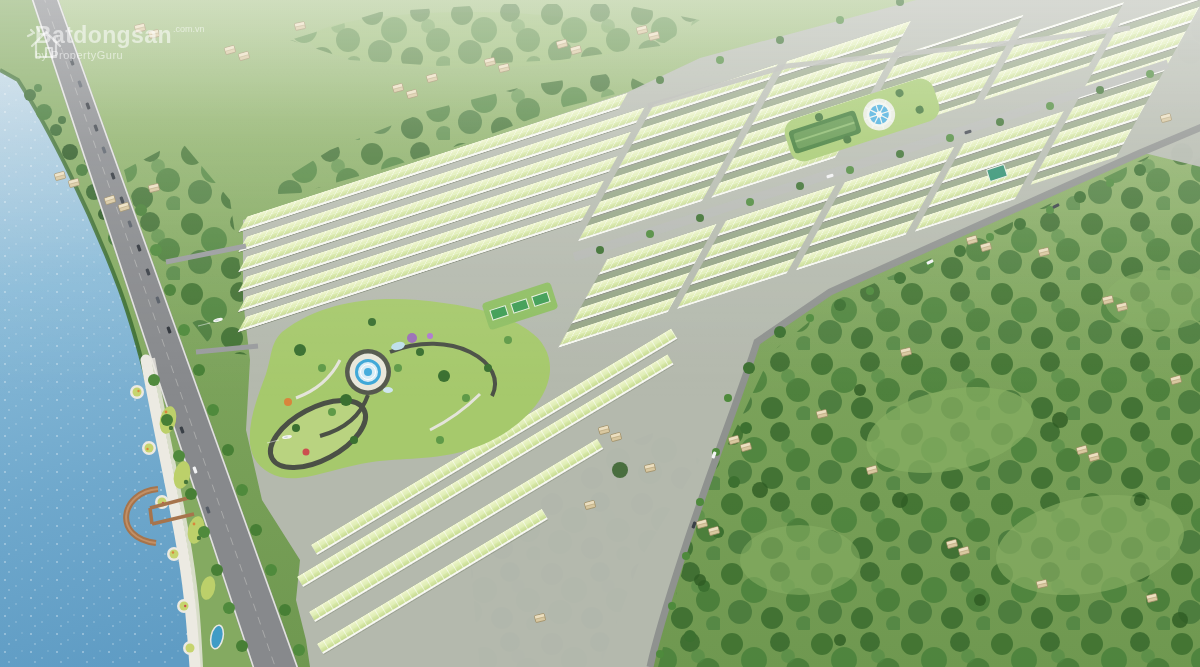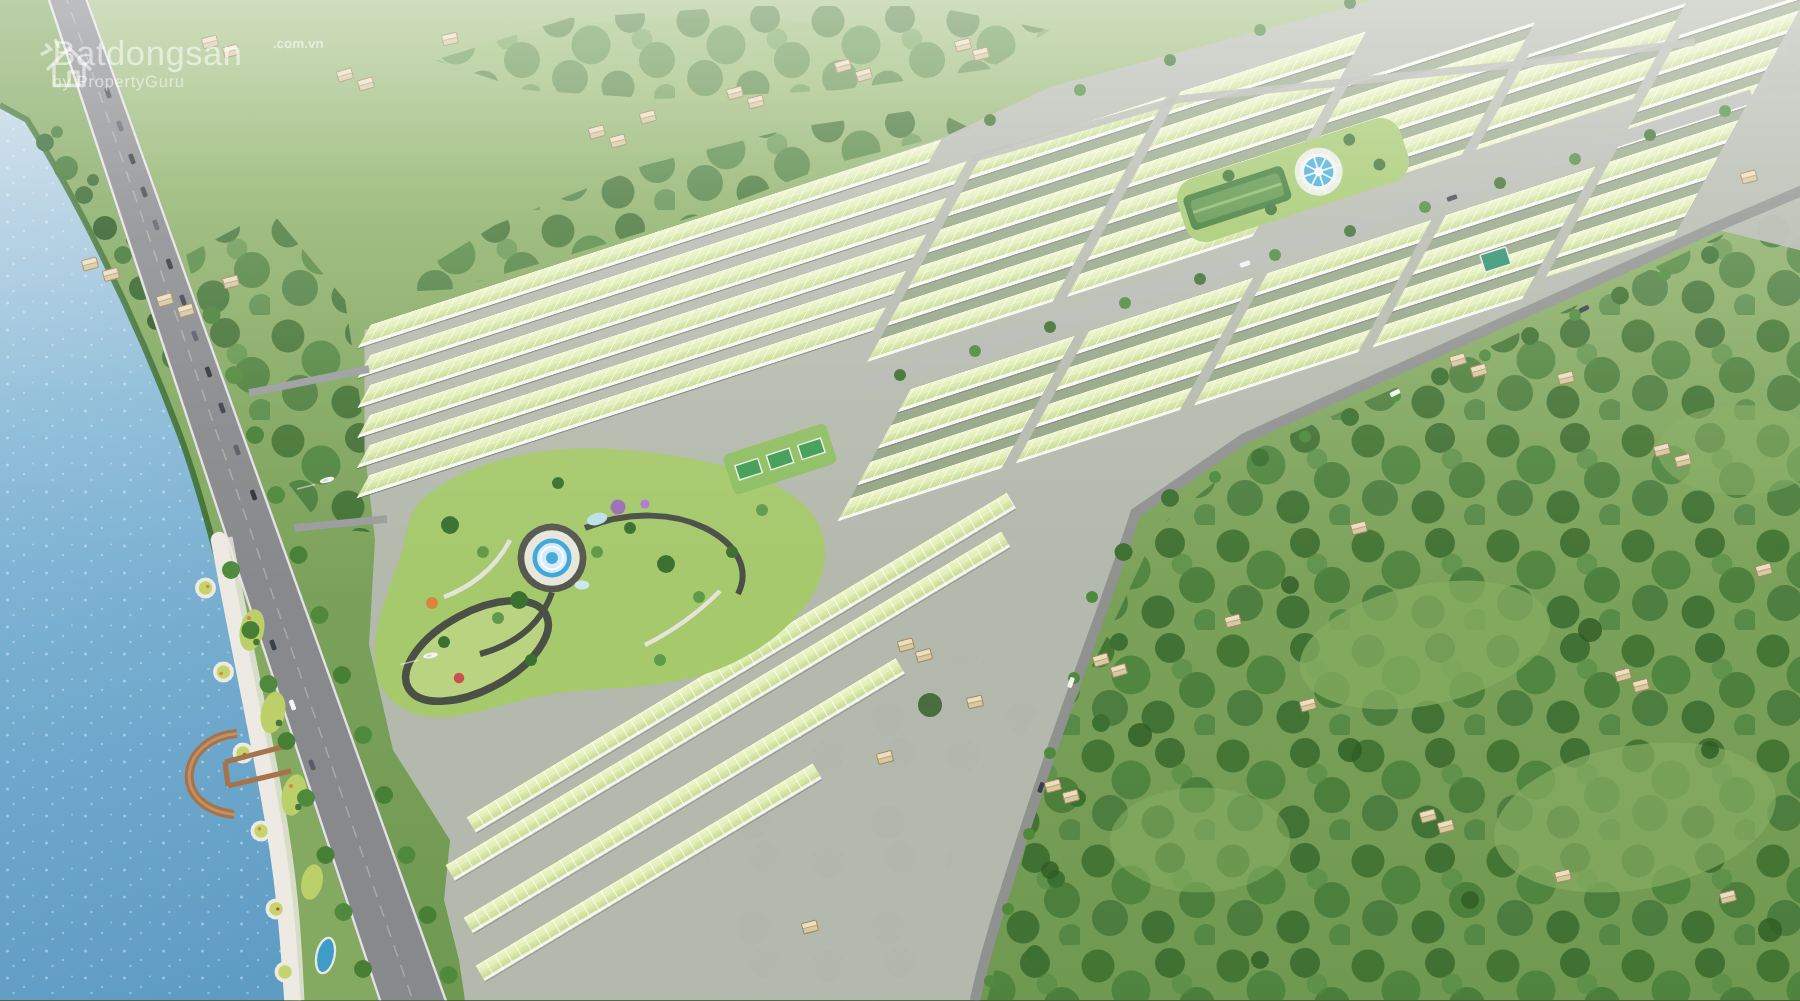--- a/index.html
+++ b/index.html
@@ -3,22 +3,22 @@
 <meta charset="utf-8">
 <style>
   html,body{margin:0;padding:0;background:#1a1a1a;}
   .stage{position:relative;width:1200px;height:667px;overflow:hidden;
          font-family:"Liberation Sans",sans-serif;background:#7da45c;}
   .stage svg{position:absolute;left:0;top:0;display:block;}
   .wm{position:absolute;left:26px;top:24px;display:flex;align-items:flex-start;gap:9px;
       color:rgba(255,255,255,0.55);pointer-events:none;}
   .wm-text{display:flex;flex-direction:column;line-height:1;}
   .wm-row1{display:flex;align-items:flex-start;}
-  .wm-brand{font-size:23px;font-weight:normal;letter-spacing:.4px;}
-  .wm-suffix{font-size:9px;margin-left:20px;margin-top:1px;font-weight:bold;}
+  .wm-brand{font-size:23px;font-weight:bold;letter-spacing:.4px;}
+  .wm-suffix{font-size:9px;margin-left:1px;margin-top:1px;}
   .wm-by{font-size:11px;margin-top:3px;letter-spacing:.5px;}
 </style>
 </head>
 <body>
 
 <div class="stage">
 <svg width="1200" height="667" viewBox="0 0 1200 667">
   <defs>
     <linearGradient id="baseG" x1="0" y1="0" x2="0" y2="1">
       <stop offset="0" stop-color="#a9c489"></stop>

